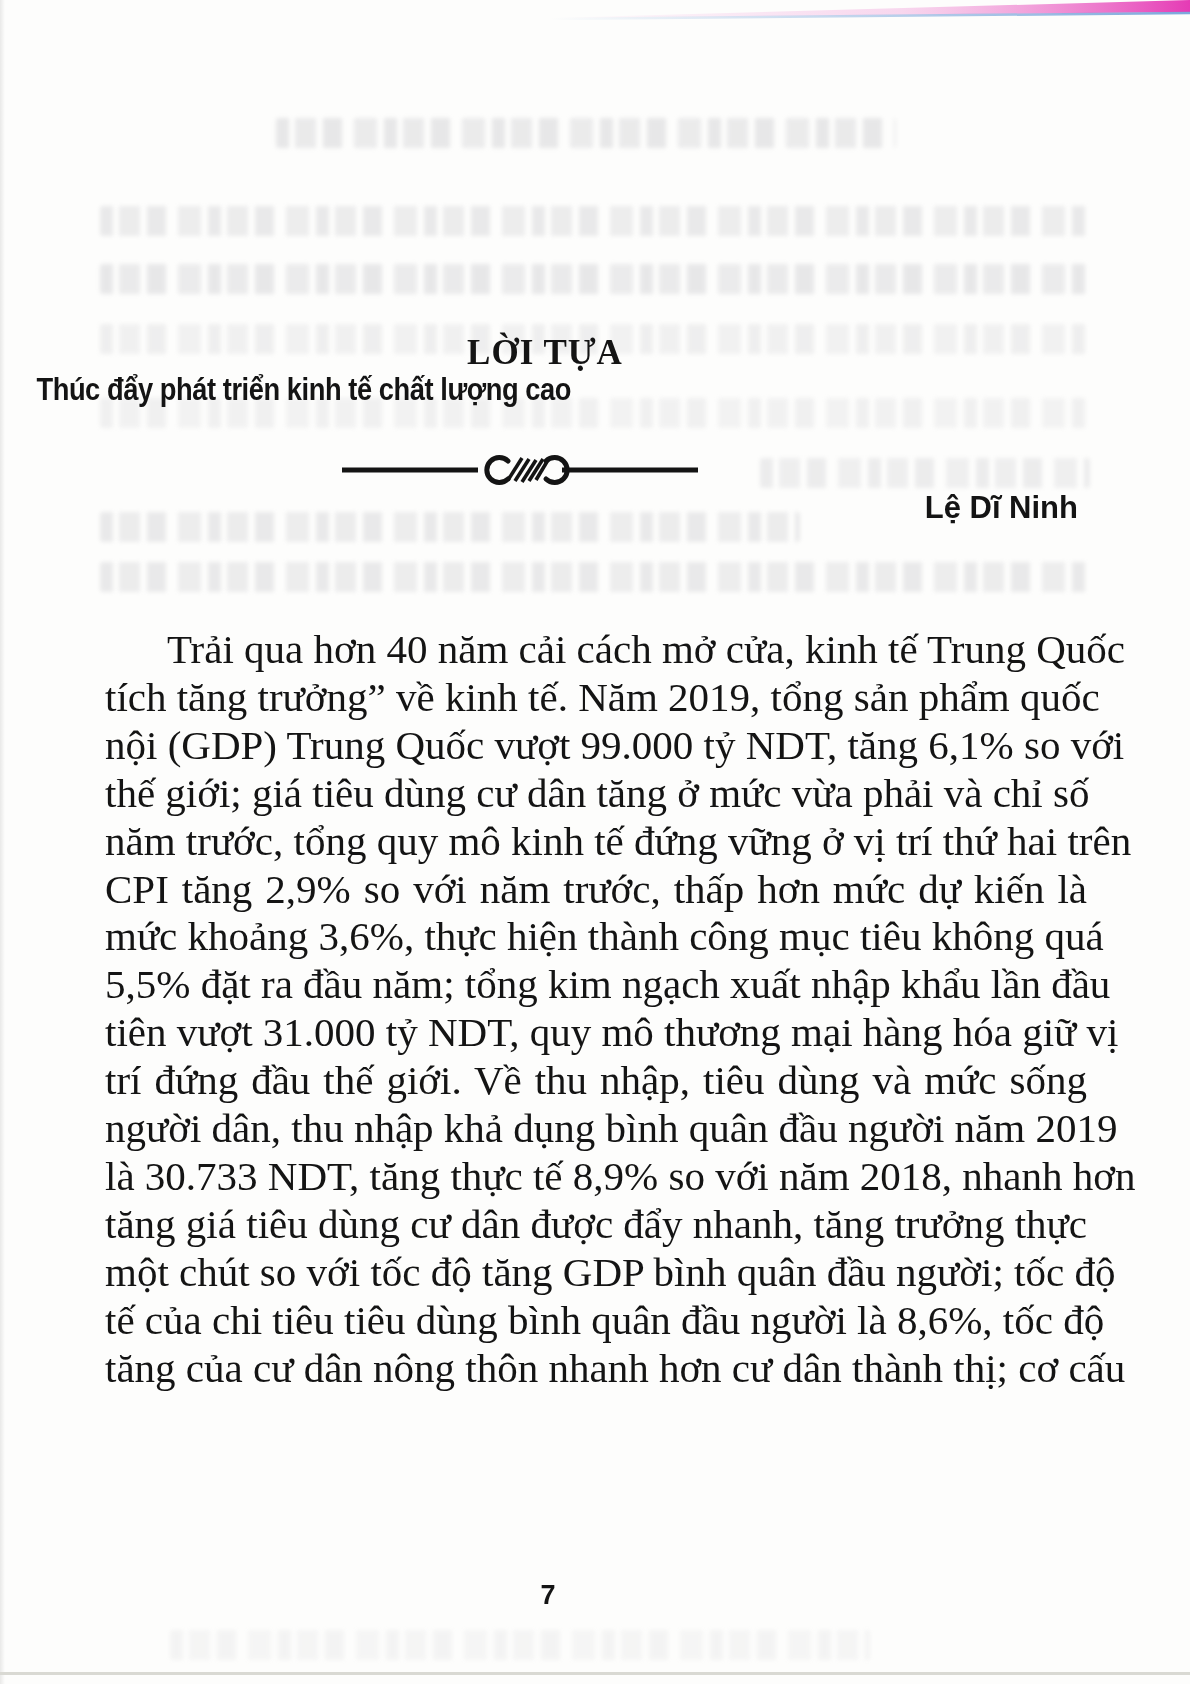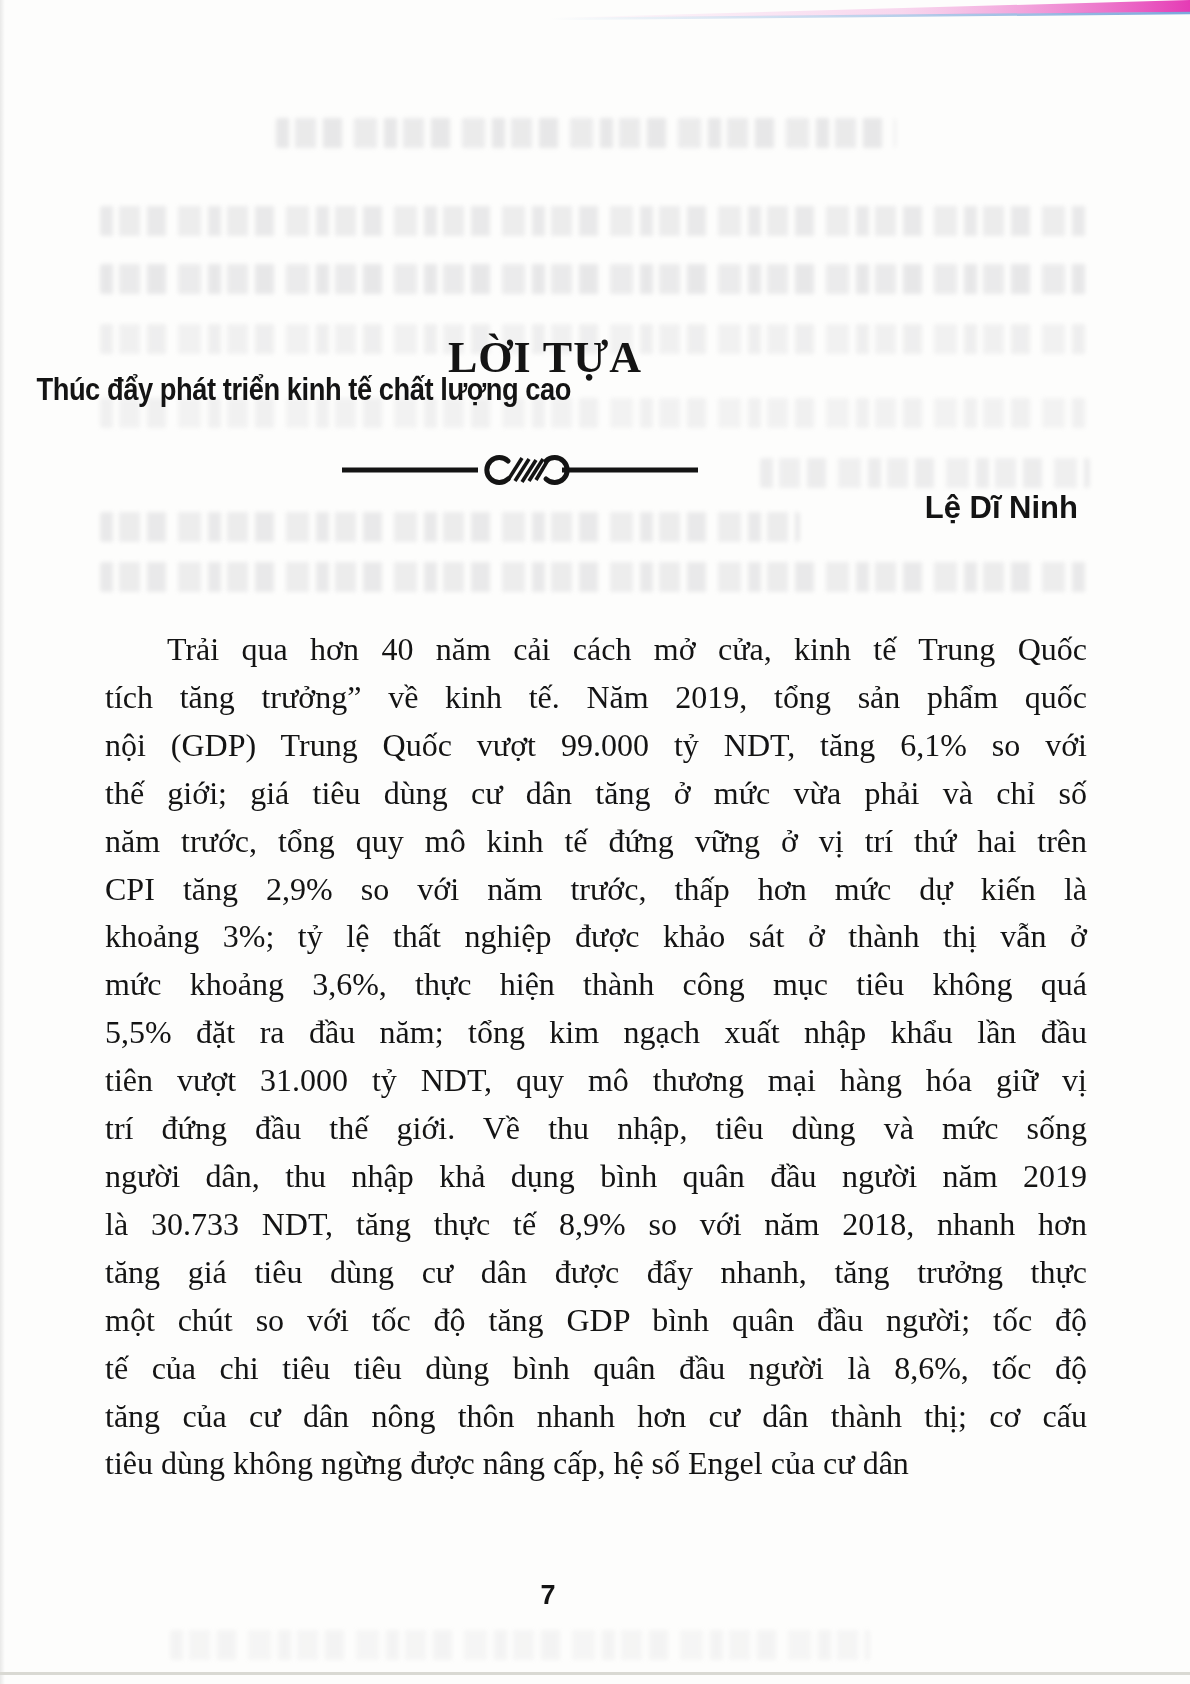--- a/index.html
+++ b/index.html
@@ -32,40 +32,40 @@
   .g4{top:324px;left:100px;width:988px;opacity:0.22;}
   .g5{top:398px;left:100px;width:988px;opacity:0.20;}
   .g6{top:458px;left:760px;width:330px;opacity:0.26;}
   .g7{top:512px;left:100px;width:700px;opacity:0.30;}
   .g8{top:562px;left:100px;width:988px;opacity:0.30;}
   .g9{top:1630px;left:170px;width:700px;opacity:0.14;}
 
   .title-wrap{position:absolute;top:334px;left:0;width:1090px;text-align:center;}
   .title{
     font-family:"Liberation Serif", serif;
-    font-weight:700;font-size:44px;letter-spacing:1px;line-height:1.1;
+    font-weight:700;font-size:35px;letter-spacing:1px;line-height:1.1;
   }
   .subtitle-wrap{position:absolute;top:372px;left:0;width:1030px;}
   .subtitle{
     display:inline-block;
     font-family:"Liberation Sans", sans-serif;
     font-weight:700;font-size:31px;line-height:1.15;
     transform:scaleX(0.88);transform-origin:center;
     letter-spacing:-0.5px;
   }
   .divider-wrap{position:absolute;top:448px;left:0;width:1040px;text-align:center;}
   .divider-svg{display:inline-block;vertical-align:top;}
   .author{
     position:absolute;top:490px;right:112px;
     font-family:"Liberation Sans", sans-serif;
     font-weight:700;font-size:31px;
   }
   .body-text{
     position:absolute;top:626px;left:105px;width:982px;
-    font-size:32px;line-height:47.9px;
+    font-size:41px;line-height:47.9px;
   }
   .bodyline{
     text-align:justify;text-align-last:justify;
     white-space:nowrap;
   }
   .bodyline:first-child{text-indent:62px;}
   .bodyline:last-child{text-align-last:left;}
   .page-number{
     position:absolute;top:1580px;left:503px;width:90px;text-align:center;
     font-family:"Liberation Sans", sans-serif;
@@ -129,31 +129,29 @@
 
   <div class="author">Lệ Dĩ Ninh</div>
 
   <div class="body-text">
       <div class="bodyline">Trải qua hơn 40 năm cải cách mở cửa, kinh tế Trung Quốc</div>
       <div class="bodyline">tích tăng trưởng” về kinh tế. Năm 2019, tổng sản phẩm quốc</div>
       <div class="bodyline">nội (GDP) Trung Quốc vượt 99.000 tỷ NDT, tăng 6,1% so với</div>
       <div class="bodyline">thế giới; giá tiêu dùng cư dân tăng ở mức vừa phải và chỉ số</div>
       <div class="bodyline">năm trước, tổng quy mô kinh tế đứng vững ở vị trí thứ hai trên</div>
       <div class="bodyline">CPI tăng 2,9% so với năm trước, thấp hơn mức dự kiến là</div>
-      <div class="bodyline">khoảng 3%; tỷ lệ thất nghiệp được khảo sát ở thành thị vẫn ở</div>
       <div class="bodyline">mức khoảng 3,6%, thực hiện thành công mục tiêu không quá</div>
       <div class="bodyline">5,5% đặt ra đầu năm; tổng kim ngạch xuất nhập khẩu lần đầu</div>
       <div class="bodyline">tiên vượt 31.000 tỷ NDT, quy mô thương mại hàng hóa giữ vị</div>
       <div class="bodyline">trí đứng đầu thế giới. Về thu nhập, tiêu dùng và mức sống</div>
       <div class="bodyline">người dân, thu nhập khả dụng bình quân đầu người năm 2019</div>
       <div class="bodyline">là 30.733 NDT, tăng thực tế 8,9% so với năm 2018, nhanh hơn</div>
       <div class="bodyline">tăng giá tiêu dùng cư dân được đẩy nhanh, tăng trưởng thực</div>
       <div class="bodyline">một chút so với tốc độ tăng GDP bình quân đầu người; tốc độ</div>
       <div class="bodyline">tế của chi tiêu tiêu dùng bình quân đầu người là 8,6%, tốc độ</div>
       <div class="bodyline">tăng của cư dân nông thôn nhanh hơn cư dân thành thị; cơ cấu</div>
-      <div class="bodyline">tiêu dùng không ngừng được nâng cấp, hệ số Engel của cư dân</div>
     </div>
 
   <div class="page-number">7</div>
 
   <div class="edge-left"></div>
   <div class="edge-bottom"></div>
 </div>
 
 </body></html>

